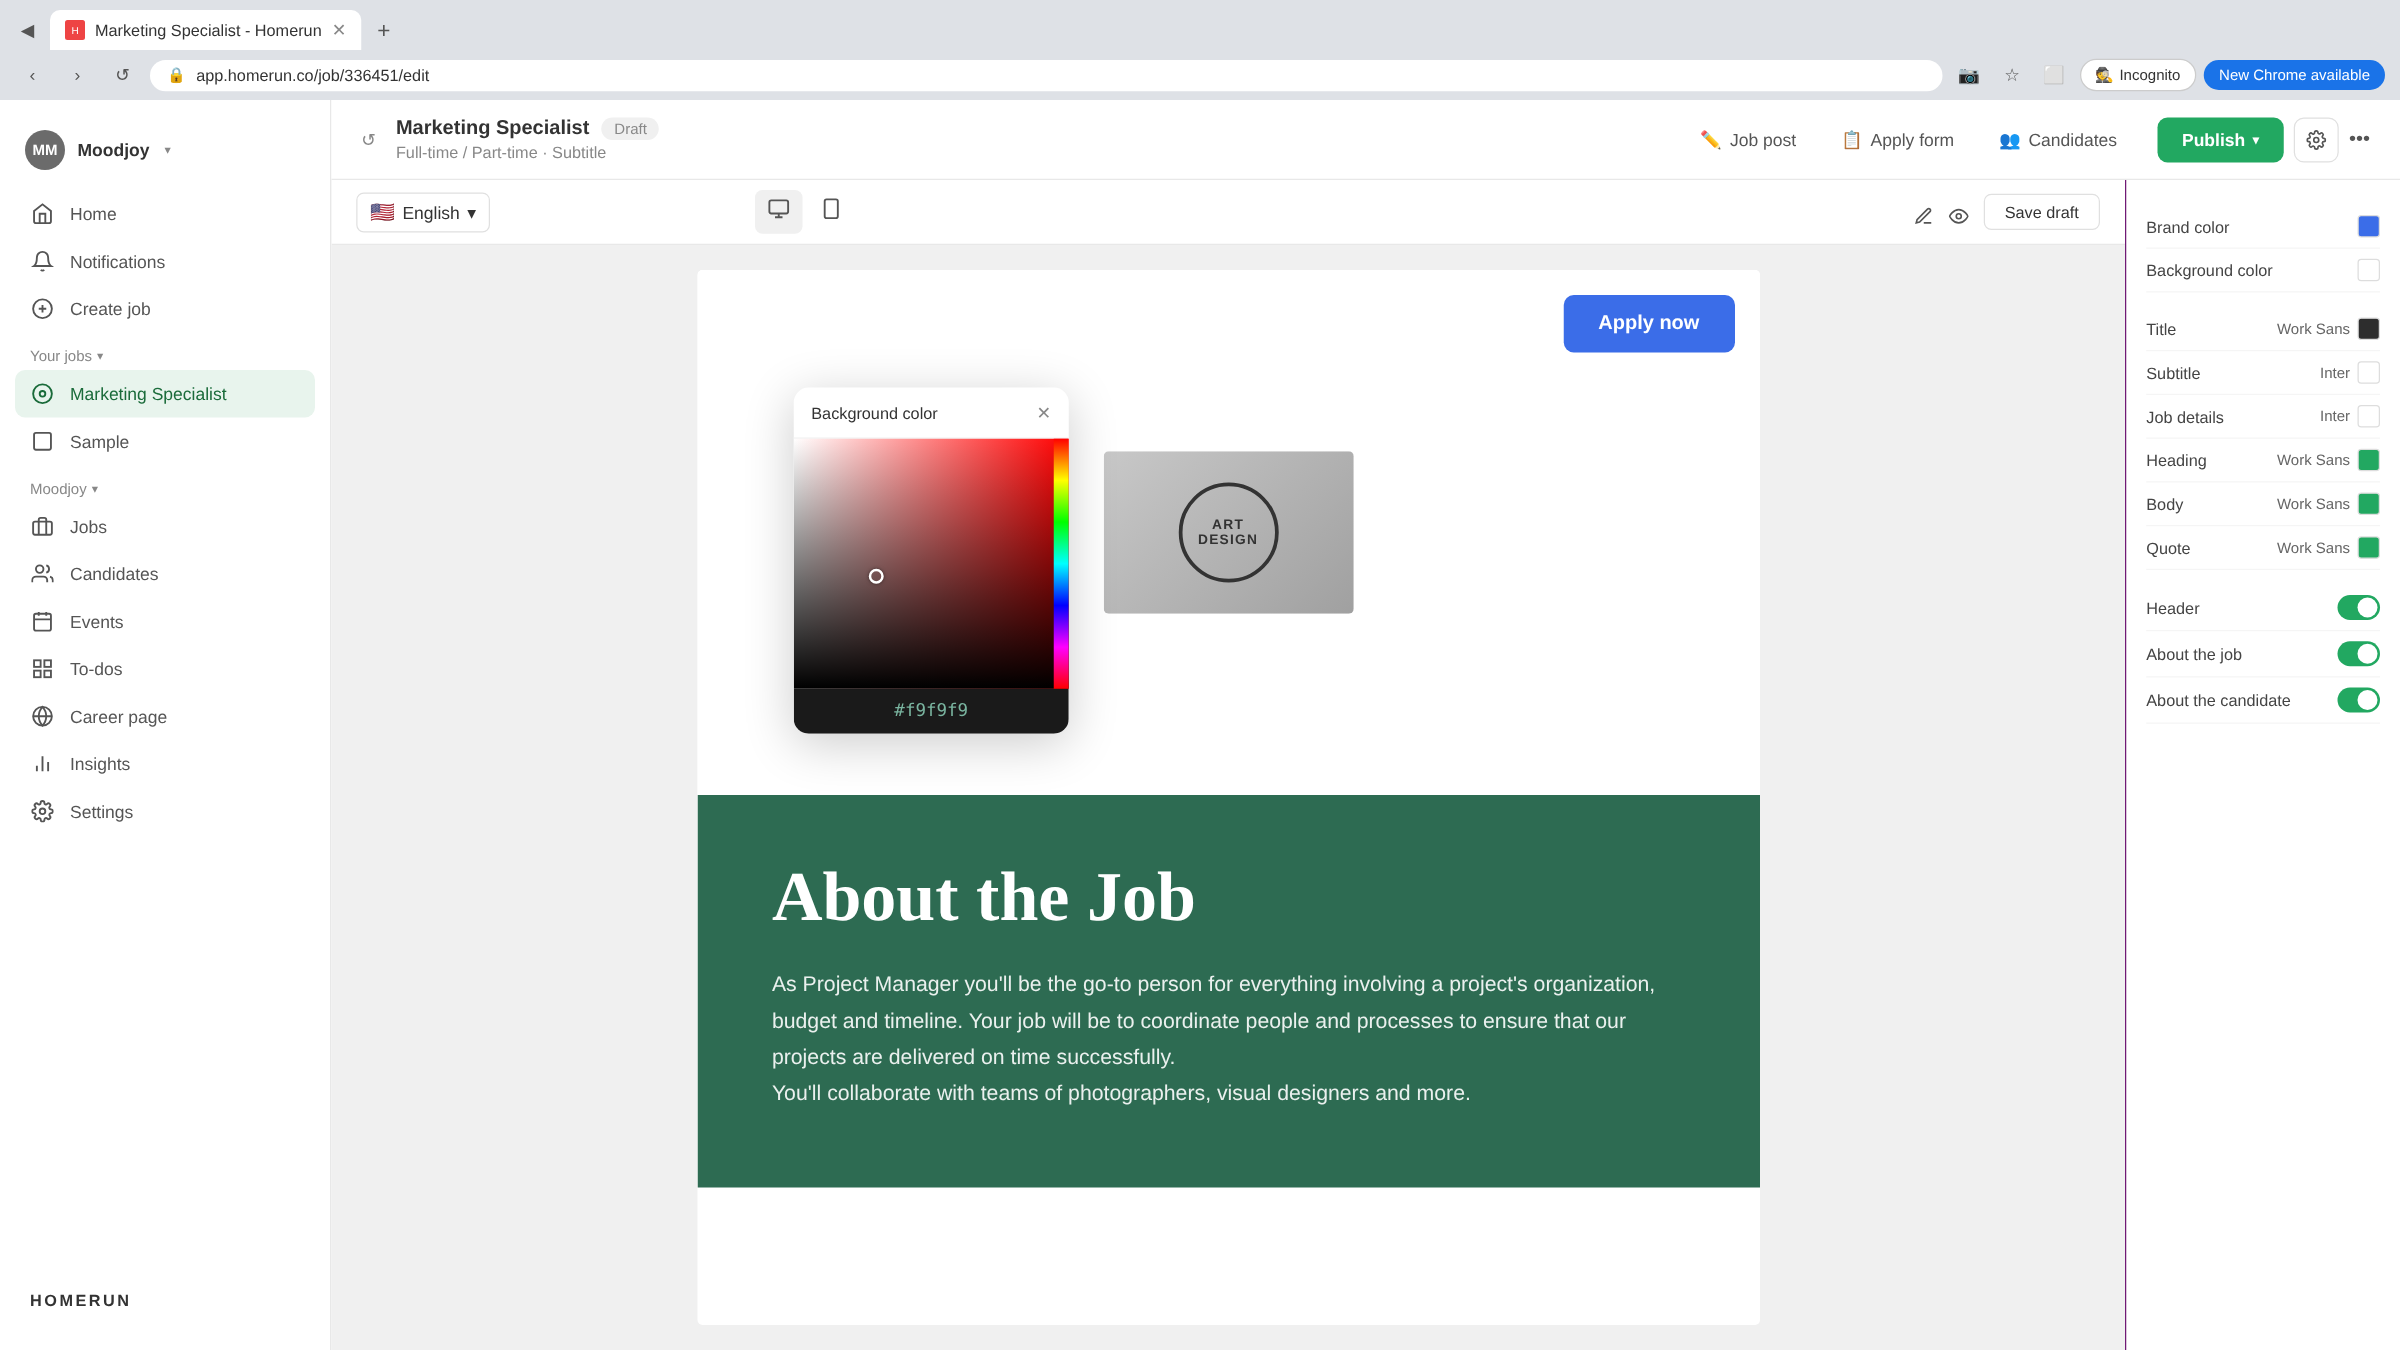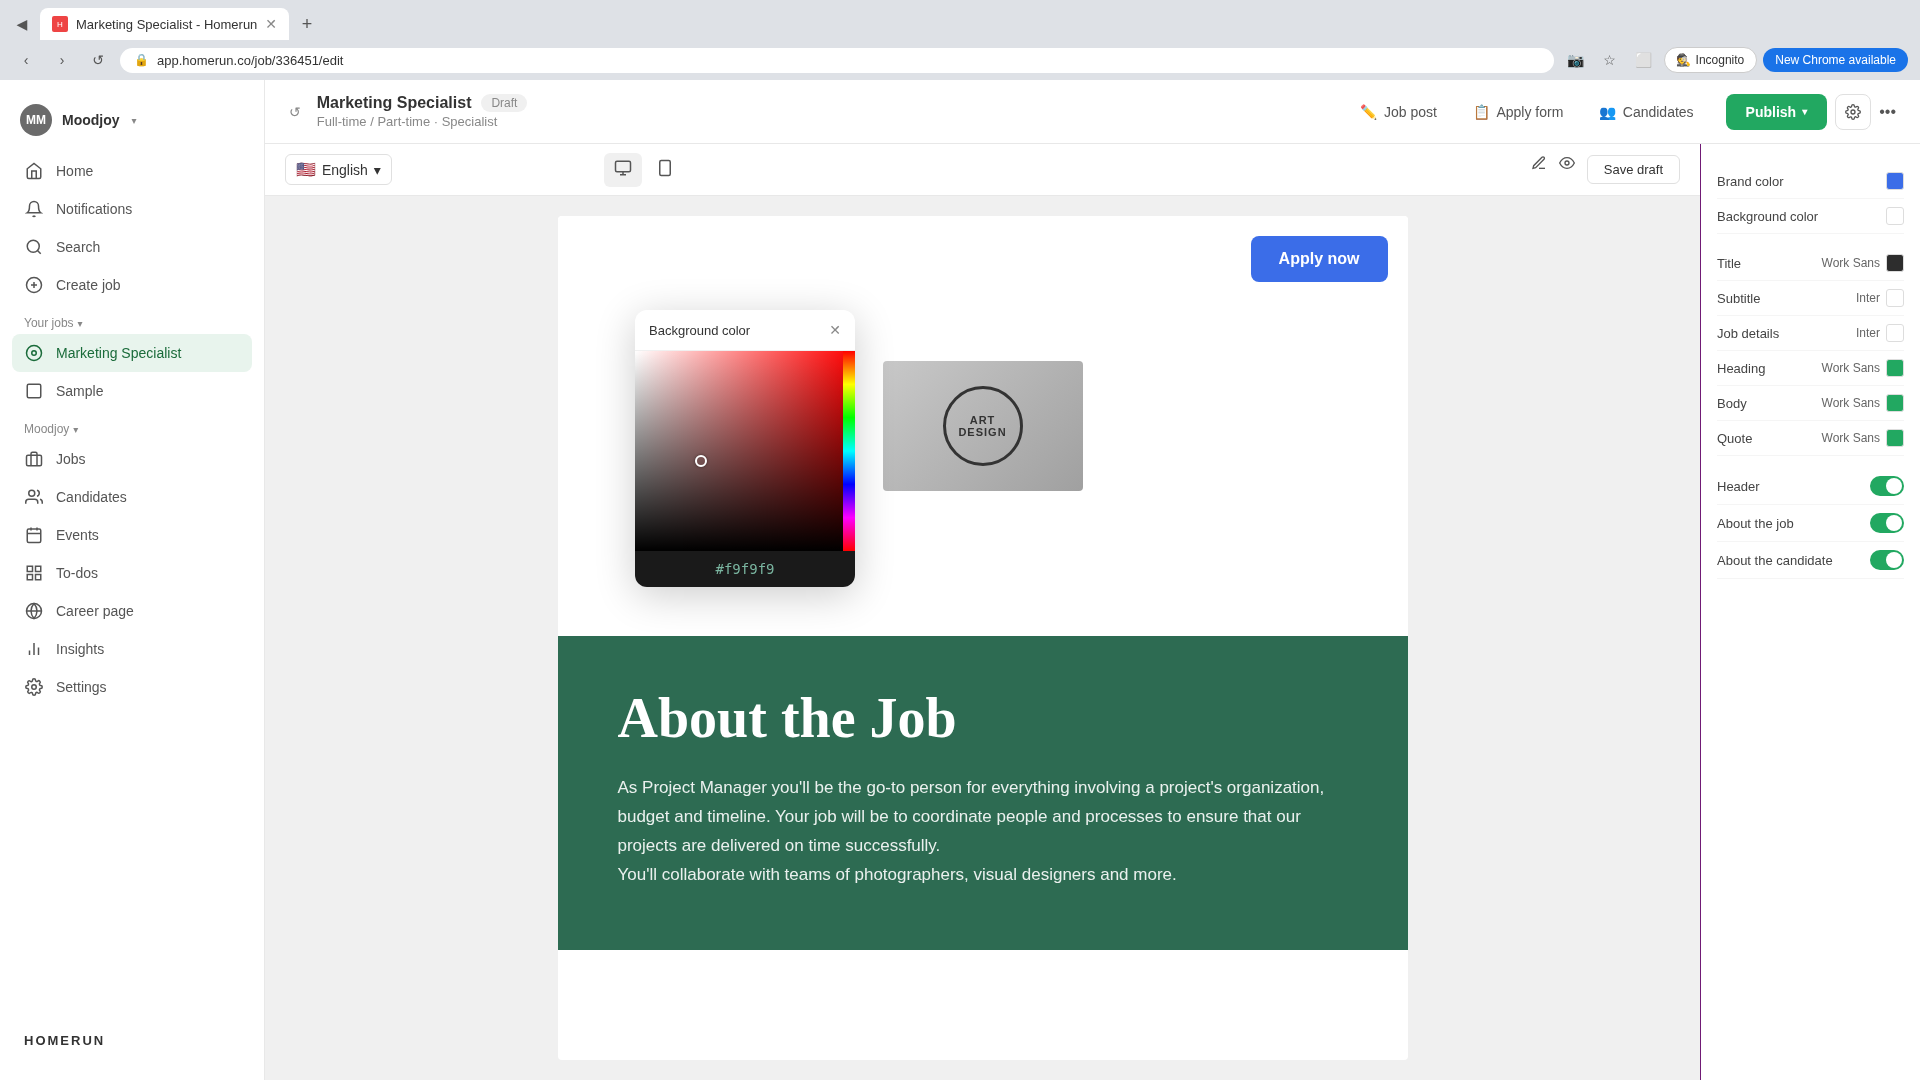--- a/index.html
+++ b/index.html
@@ -60,21 +60,21 @@
     .editor-area { flex: 1; display: flex; overflow: hidden; }
 
     
     .canvas-wrapper { flex: 1; display: flex; flex-direction: column; overflow: hidden; background: #f0f0f0; }
     .canvas-toolbar { background: white; border-bottom: 1px solid #e8e8e8; padding: 0 20px; height: 52px; display: flex; align-items: center; gap: 12px; flex-shrink: 0; }
     .canvas-toolbar .lang-selector { display: flex; align-items: center; gap: 6px; font-size: 14px; color: #333; cursor: pointer; border: 1px solid #e0e0e0; border-radius: 6px; padding: 5px 10px; }
     .canvas-toolbar .flag { font-size: 16px; }
     .canvas-toolbar .view-btns { display: flex; gap: 4px; margin-left: 200px; }
     .view-btn { padding: 6px 10px; border-radius: 6px; cursor: pointer; color: #555; font-size: 16px; }
     .view-btn:hover, .view-btn.active { background: #f0f0f0; }
-    .canvas-toolbar .toolbar-right { margin-left: auto; display: flex; align-items: flex-start; gap: 12px; }
+    .canvas-toolbar .toolbar-right { margin-left: auto; display: flex; align-items: flex-end; gap: 12px; }
     .edit-icon-btn { color: #555; cursor: pointer; font-size: 14px; }
     .preview-btn { color: #555; cursor: pointer; font-size: 14px; }
     .save-draft-btn { background: white; border: 1px solid #e0e0e0; border-radius: 6px; padding: 6px 16px; font-size: 13px; font-weight: 500; color: #333; cursor: pointer; }
 
     
     .canvas-content { flex: 1; overflow-y: auto; padding: 20px; display: flex; justify-content: center; }
     .job-page { background: white; width: 850px; min-height: 600px; border-radius: 4px; overflow: hidden; position: relative; }
 
     
     .jp-header { position: relative; height: 420px; background: white; }
@@ -178,29 +178,20 @@
           <svg class="icon-svg" viewBox="0 0 24 24" fill="none" stroke="currentColor" stroke-width="2">
               <path d="M18 8A6 6 0 0 0 6 8c0 7-3 9-3 9h18s-3-2-3-9"></path>
               <path d="M13.73 21a2 2 0 0 1-3.46 0"></path>
             </svg>
         </div>
         <span>Notifications</span>
       </div>
       <div class="sidebar-item">
         <div class="icon">
           <svg class="icon-svg" viewBox="0 0 24 24" fill="none" stroke="currentColor" stroke-width="2">
-              <circle cx="11" cy="11" r="8"></circle>
-              <line x1="21" y1="21" x2="16.65" y2="16.65"></line>
-            </svg>
-        </div>
-        <span>Search</span>
-      </div>
-      <div class="sidebar-item">
-        <div class="icon">
-          <svg class="icon-svg" viewBox="0 0 24 24" fill="none" stroke="currentColor" stroke-width="2">
               <circle cx="12" cy="12" r="10"></circle>
               <line x1="12" y1="8" x2="12" y2="16"></line>
               <line x1="8" y1="12" x2="16" y2="12"></line>
             </svg>
         </div>
         <span>Create job</span>
       </div>
     </div>
 
     <div class="sidebar-section-label">
@@ -314,21 +305,21 @@
 
   <div class="main">
 
     <div class="app-header">
       <div class="refresh-btn">↺</div>
       <div class="job-title-area">
         <div class="job-title">
           <span class="job-title-text">Marketing Specialist</span>
           <span class="draft-badge">Draft</span>
         </div>
-        <div class="job-subtitle">Full-time / Part-time · Specialist</div>
+        <div class="job-subtitle">Full-time / Part-time · Subtitle</div>
       </div>
       <div class="header-tabs">
         <div class="header-tab">
           <span class="tab-icon">✏️</span>
           <span>Job post</span>
         </div>
         <div class="header-tab">
           <span class="tab-icon">📋</span>
           <span>Apply form</span>
         </div>

